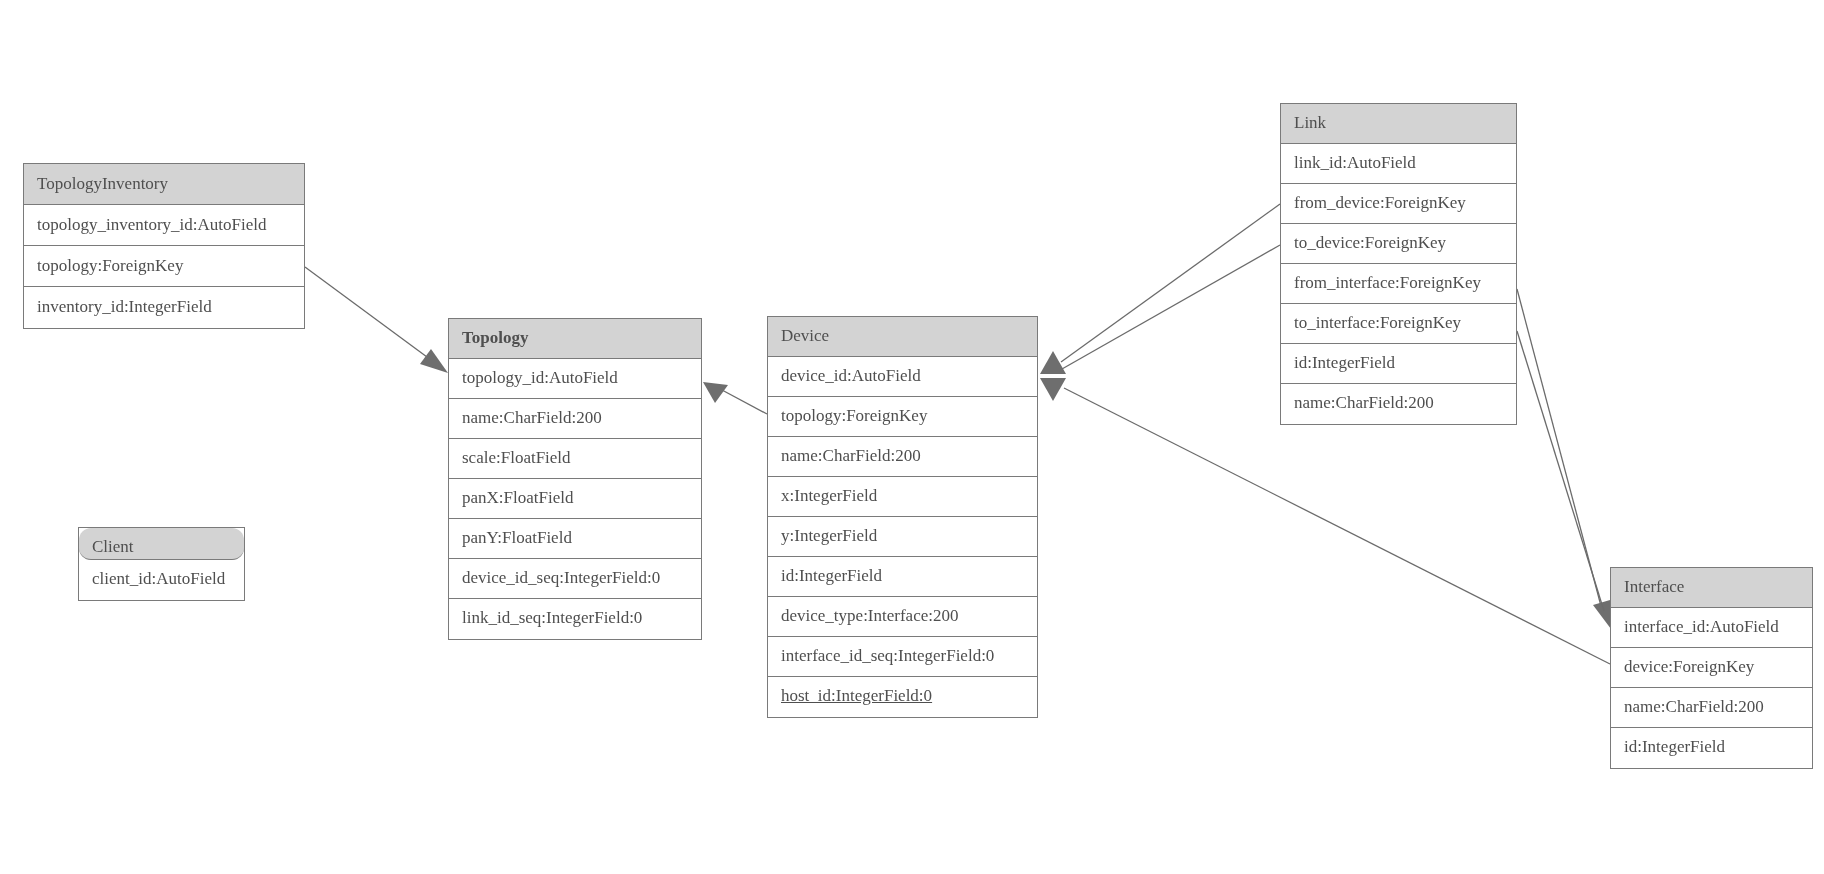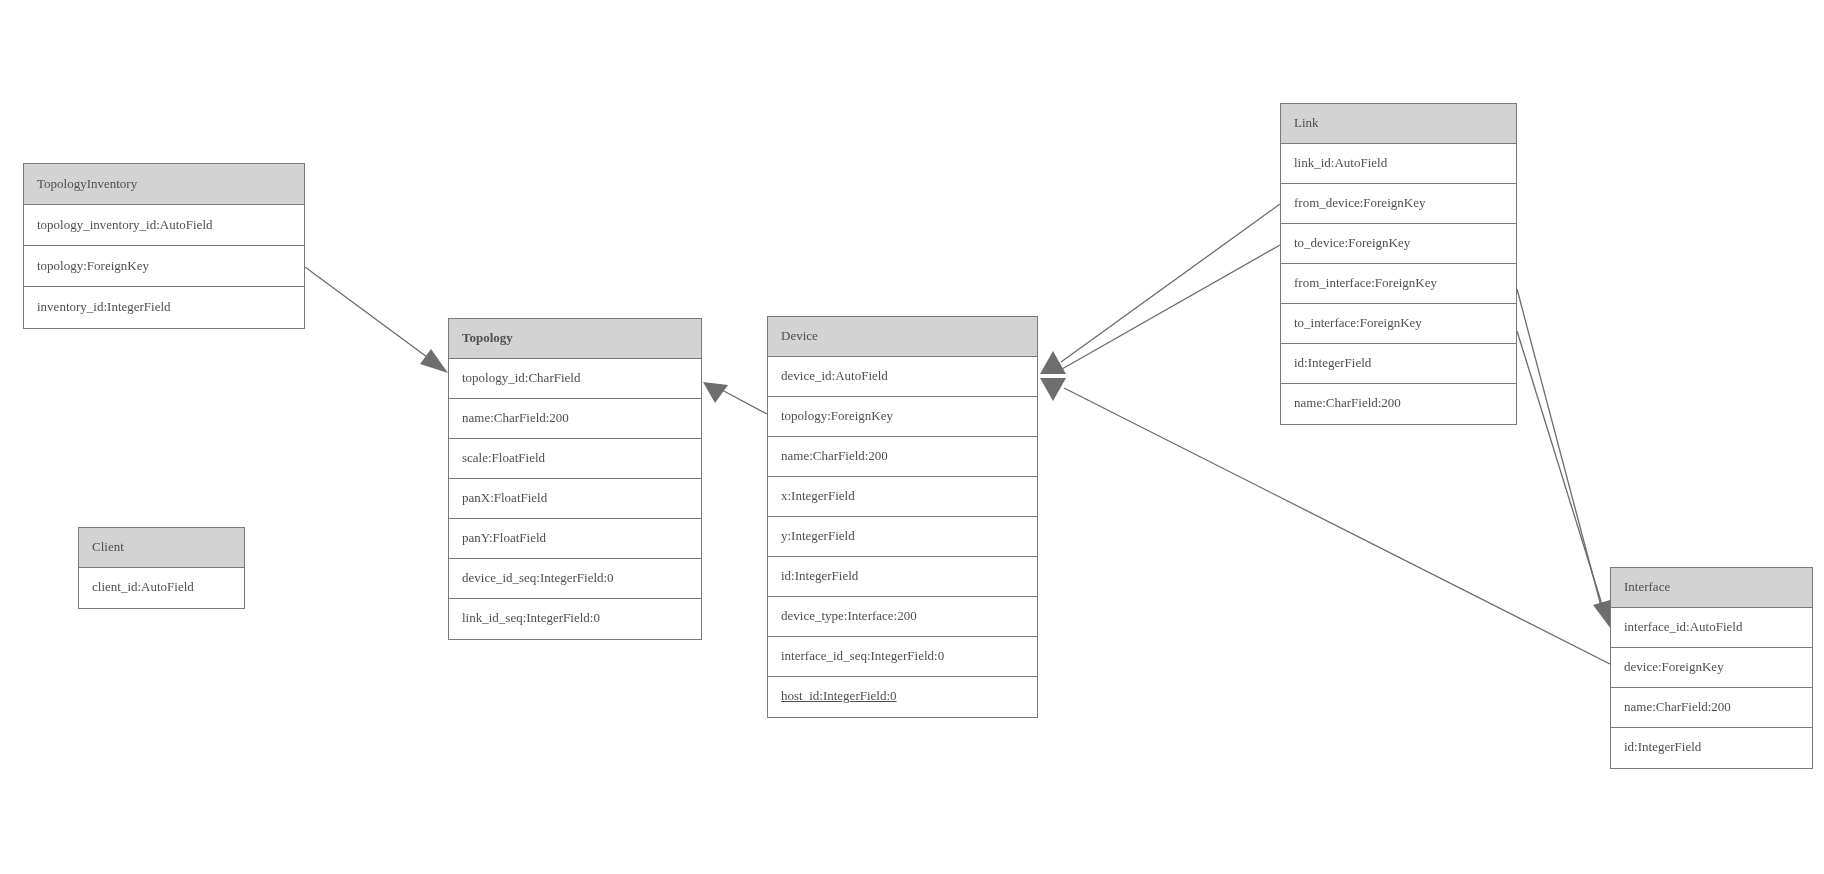--- a/index.html
+++ b/index.html
@@ -16,21 +16,21 @@
   #wires {
     position: absolute; left: 0; top: 0;
     width: 1824px; height: 874px;
   }
   .entity {
     position: absolute;
     background: #ffffff;
     border: 1.5px solid #7a7a7a;
     box-sizing: border-box;
     color: #4f4f4f;
-    font-size: 13px;
+    font-size: 17px;
   }
   .entity-title {
     background: #d3d3d3;
     padding-left: 13px;
     border-bottom: 1px solid #7a7a7a;
     box-sizing: border-box;
     white-space: nowrap;
     overflow: hidden;
   }
   .field-row {
@@ -70,32 +70,32 @@
     <div class="entity-fields">
         <div class="field-row" style="height: 41px; line-height: 39px;">topology_inventory_id:AutoField</div>
         <div class="field-row" style="height: 41px; line-height: 39px;">topology:ForeignKey</div>
         <div class="field-row" style="height: 41px; line-height: 39px;">inventory_id:IntegerField</div>
       </div>
   </div>
 
   <div class="entity" style="left: 448px; top: 318px; width: 254px;">
     <div class="entity-title" style="height: 40px; line-height: 38px; font-weight: bold;">Topology</div>
     <div class="entity-fields">
-        <div class="field-row" style="height: 40px; line-height: 38px;">topology_id:CharField</div>
+        <div class="field-row" style="height: 40px; line-height: 38px;">topology_id:AutoField</div>
         <div class="field-row" style="height: 40px; line-height: 38px;">name:CharField:200</div>
         <div class="field-row" style="height: 40px; line-height: 38px;">scale:FloatField</div>
         <div class="field-row" style="height: 40px; line-height: 38px;">panX:FloatField</div>
         <div class="field-row" style="height: 40px; line-height: 38px;">panY:FloatField</div>
         <div class="field-row" style="height: 40px; line-height: 38px;">device_id_seq:IntegerField:0</div>
         <div class="field-row" style="height: 40px; line-height: 38px;">link_id_seq:IntegerField:0</div>
       </div>
   </div>
 
   <div class="entity" style="left: 78px; top: 527px; width: 167px;">
-    <div class="entity-title" style="height: 40px; line-height: 38px;">Client</div>
+    <div class="entity-title" style="height: 32px; line-height: 38px; border-radius: 12px;">Client</div>
     <div class="entity-fields">
         <div class="field-row" style="height: 40px; line-height: 38px;">client_id:AutoField</div>
       </div>
   </div>
 
   <div class="entity" style="left: 767px; top: 316px; width: 271px;">
     <div class="entity-title" style="height: 40px; line-height: 38px;">Device</div>
     <div class="entity-fields">
         <div class="field-row" style="height: 40px; line-height: 38px;">device_id:AutoField</div>
         <div class="field-row" style="height: 40px; line-height: 38px;">topology:ForeignKey</div>

